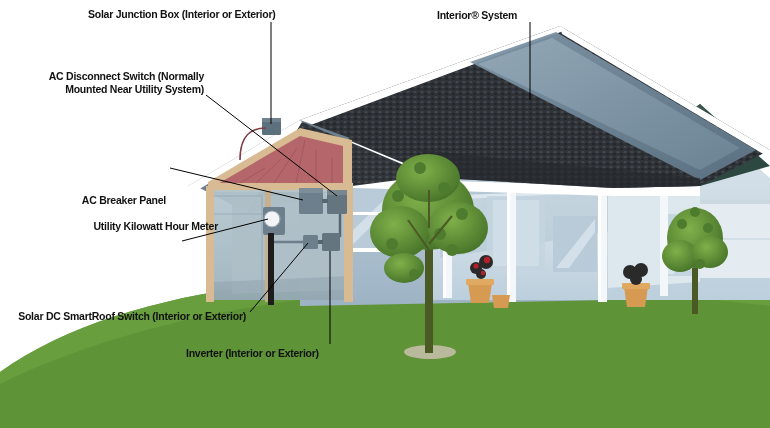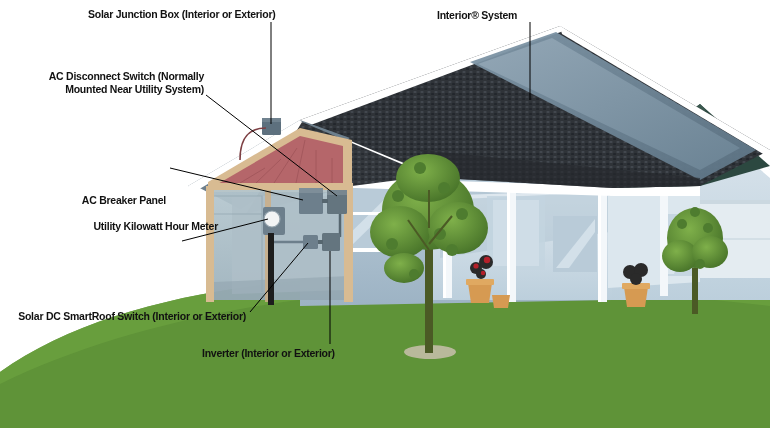--- a/index.html
+++ b/index.html
@@ -265,17 +265,17 @@
     <div>AC Disconnect Switch (Normally</div>
     <div>Mounted Near Utility System)</div>
   </div>
 
   <div class="lbl r" style="left:0px;top:162px;width:166px;margin-top:32px;">AC Breaker Panel</div>
 
   <div class="lbl r" style="left:0px;top:220px;width:178px;margin-left:40px;">Utility Kilowatt Hour Meter</div>
 
   <div class="lbl r" style="left:0px;top:310px;width:246px;">Solar DC SmartRoof Switch (Interior or Exterior)</div>
 
-  <div class="lbl l" style="left:202px;top:347px;">Inverter (Interior or Exterior)</div>
+  <div class="lbl l" style="left:186px;top:347px;">Inverter (Interior or Exterior)</div>
 
   <div class="lbl l" style="left:437px;top:9px;">Interior® System</div>
 
 </div>
 
 </body></html>

